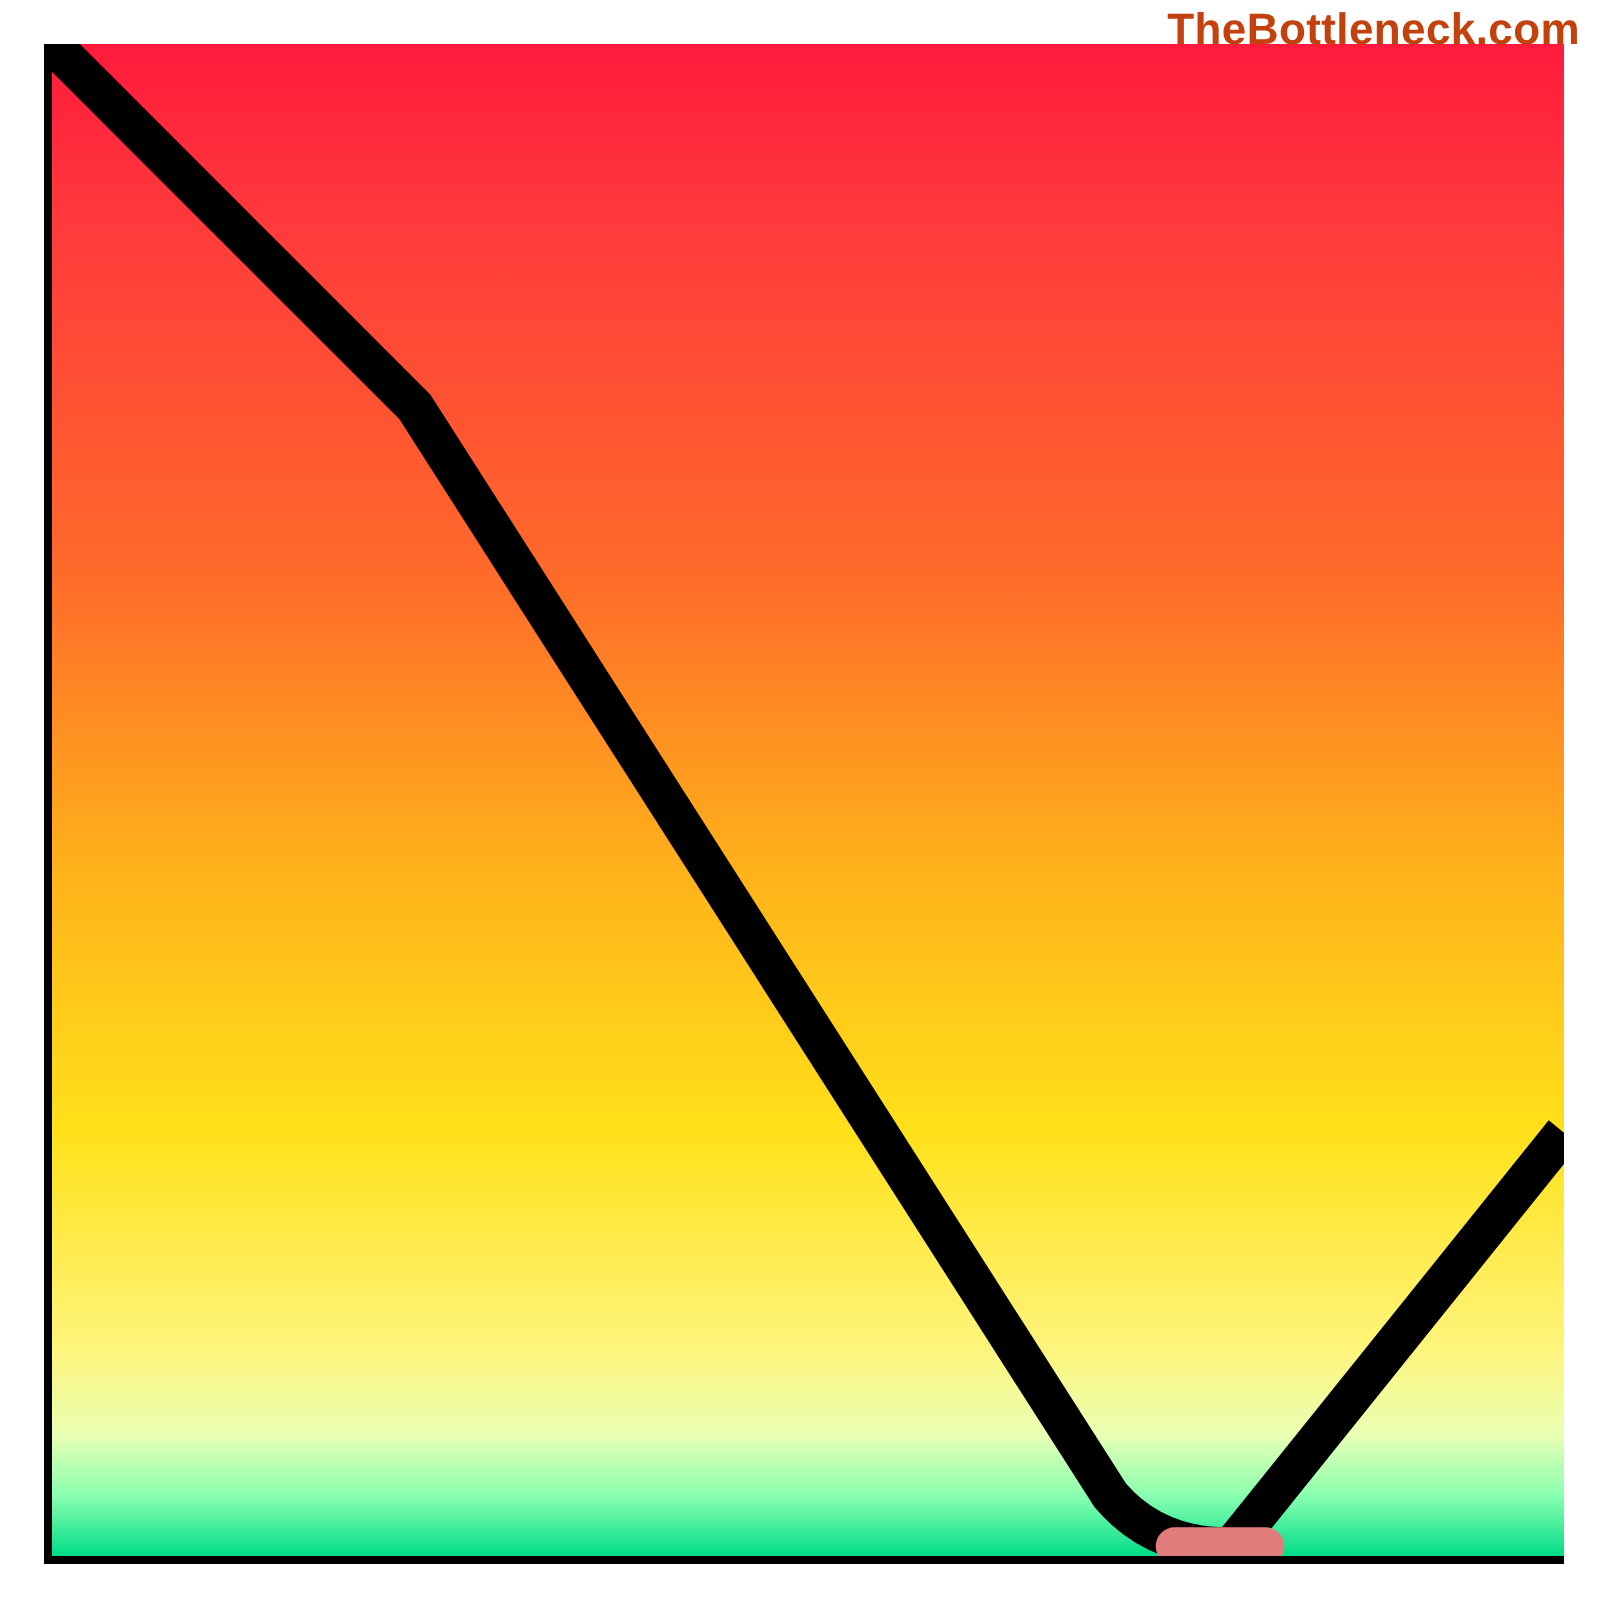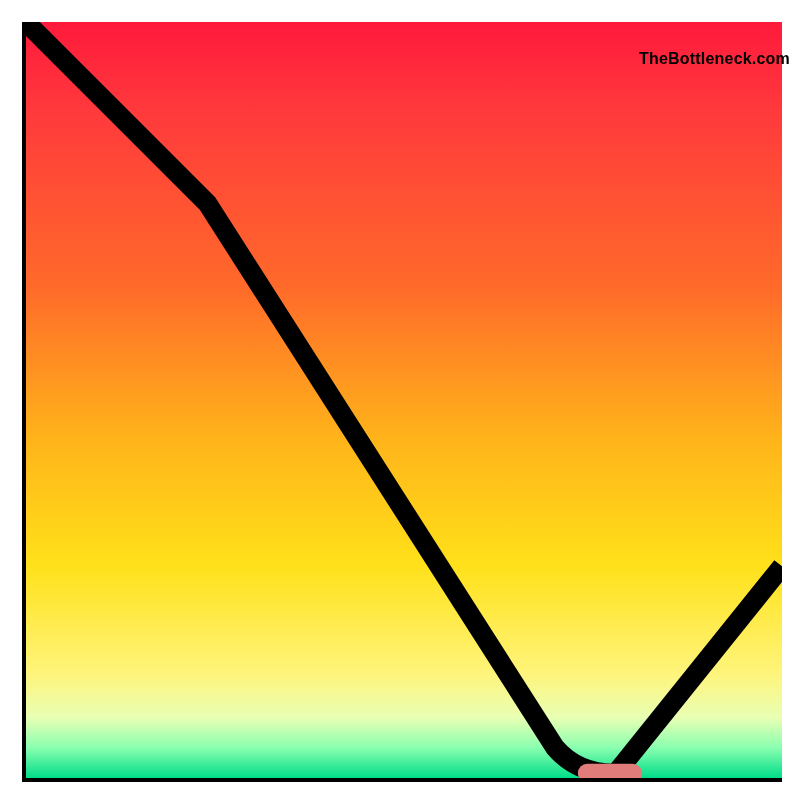--- a/index.html
+++ b/index.html
@@ -13,26 +13,25 @@
   }
   .container {
     position: relative;
     width: 800px;
     height: 800px;
   }
   .watermark {
     position: absolute;
     top: 2px;
     right: 10px;
-    color: #000000;
-    font-size: 16px;
+    color: #c2410c;
+    font-size: 22px;
     font-weight: 600;
     letter-spacing: 0.2px;
     z-index: 10;
-    margin-top: 48px;
   }
   .plot-frame {
     position: absolute;
     left: 22px;
     top: 22px;
     width: 760px;
     height: 760px;
     border-left: 4px solid #000;
     border-bottom: 4px solid #000;
     box-sizing: border-box;

